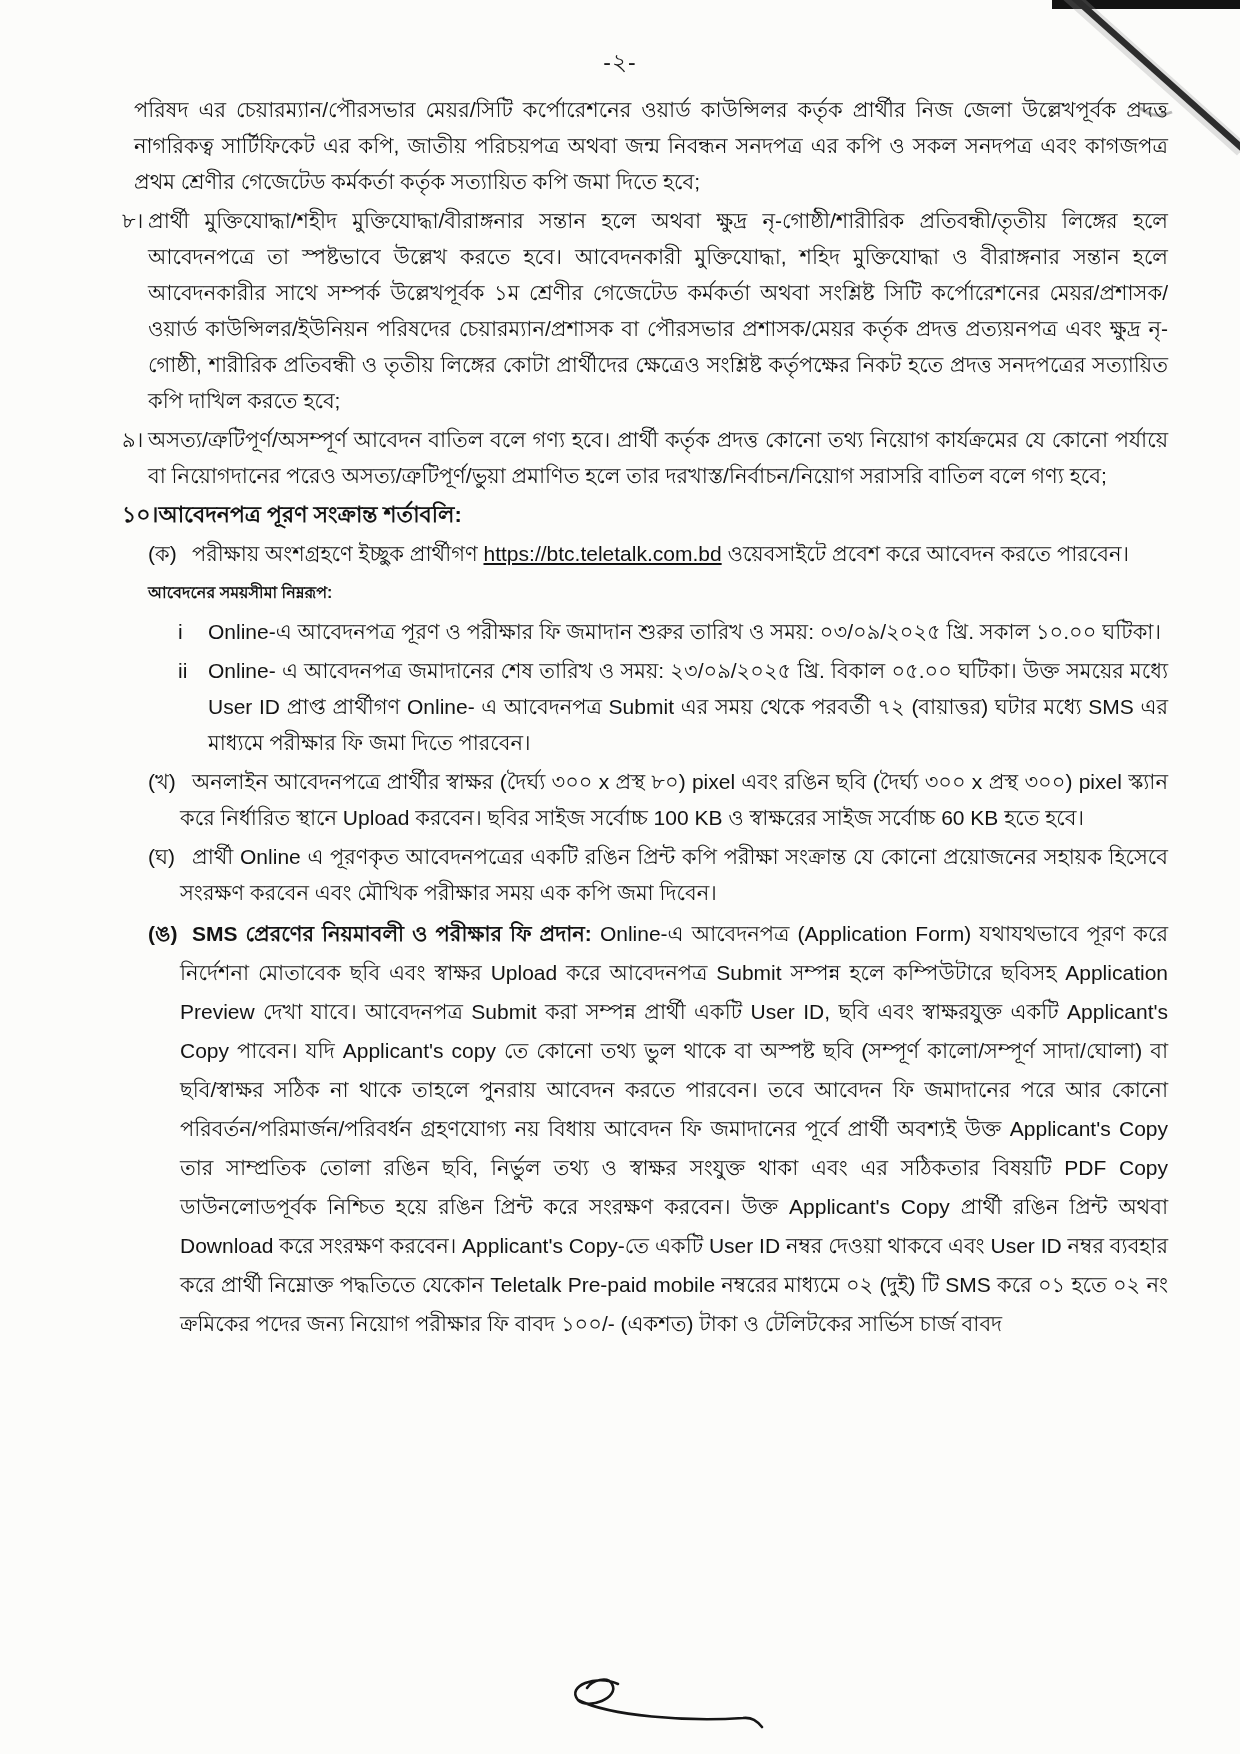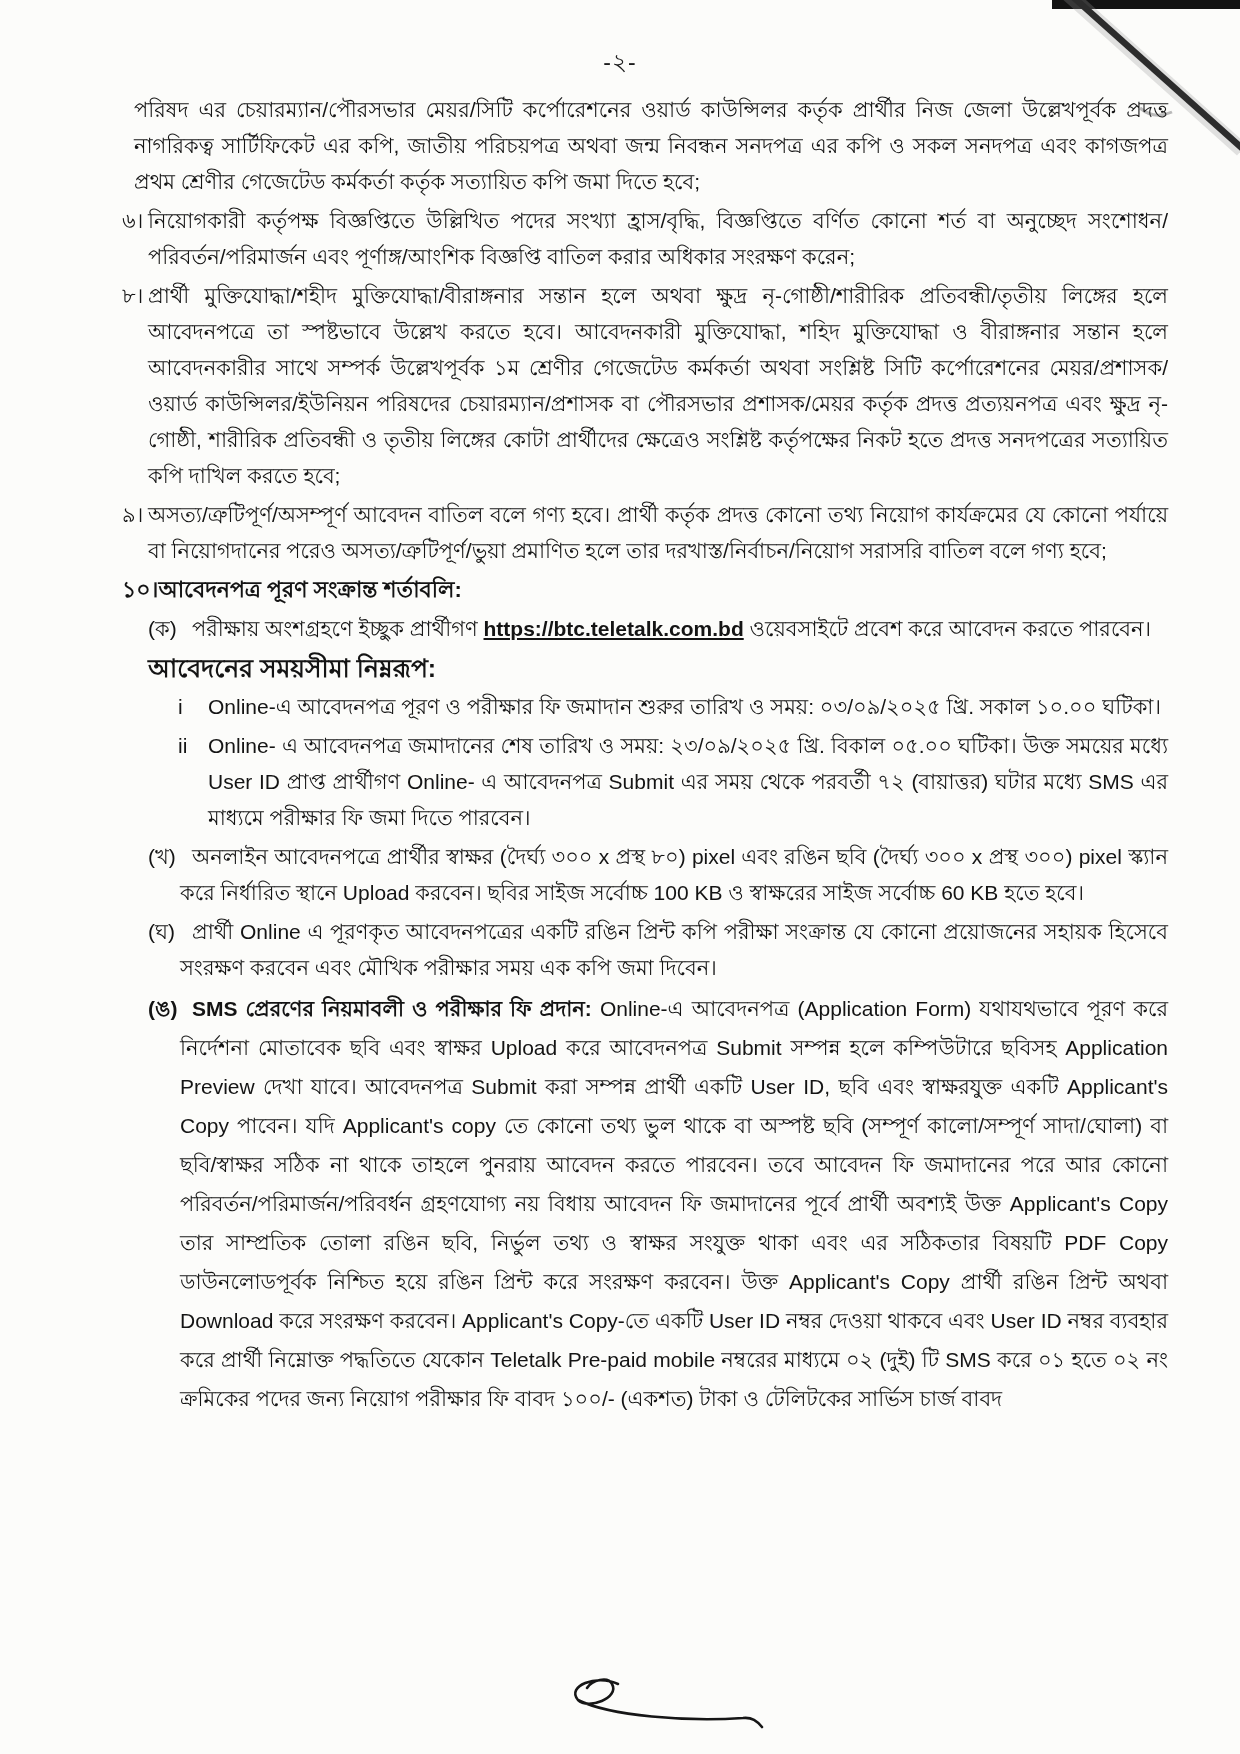--- a/index.html
+++ b/index.html
@@ -26,22 +26,22 @@
   p{margin:0 0 3px 0;}
   .cont{margin-left:12px;}
   .l1{padding-left:26px;text-indent:-26px;}
   .l1 .mk{display:inline-block;min-width:26px;text-indent:0;}
   .l2{margin-left:26px;padding-left:32px;text-indent:-32px;}
   .l2 .mk{display:inline-block;min-width:44px;text-indent:0;}
   .l3{margin-left:56px;padding-left:30px;text-indent:-30px;}
   .l3 .mk{display:inline-block;min-width:30px;text-indent:0;}
   .bold{font-weight:bold;}
   .h10{font-weight:bold;font-size:22px;}
-  .subhead{margin-left:26px;font-weight:bold;font-size:25px;}
-  .url{font-weight:bold;text-decoration:underline;}
+  .subhead{margin-left:26px;font-weight:bold;font-size:16px;}
+  .url{font-weight:normal;text-decoration:underline;}
   .uno{line-height:39px;}
   .corner-svg{position:absolute;top:0;right:0;}
   .sig-svg{position:absolute;left:538px;top:1662px;}
 </style>
 </head>
 <body>
 
 <div class="page">
 
   <svg class="corner-svg" width="300" height="240" viewBox="0 0 300 240" aria-hidden="true">
@@ -50,21 +50,20 @@
     <line x1="132" y1="-4" x2="304" y2="150" stroke="#2c2c2c" stroke-width="6.5"></line>
     <path d="M 200 108 q 14 12 32 4" stroke="#b9b9b9" stroke-width="3" fill="none"></path>
   </svg>
 
   <div class="pageno">-২-</div>
 
   <div class="doc">
 
     <p class="cont">পরিষদ এর চেয়ারম্যান/পৌরসভার মেয়র/সিটি কর্পোরেশনের ওয়ার্ড কাউন্সিলর কর্তৃক প্রার্থীর নিজ জেলা উল্লেখপূর্বক প্রদত্ত নাগরিকত্ব সার্টিফিকেট এর কপি, জাতীয় পরিচয়পত্র অথবা জন্ম নিবন্ধন সনদপত্র এর কপি ও সকল সনদপত্র এবং কাগজপত্র প্রথম শ্রেণীর গেজেটেড কর্মকর্তা কর্তৃক সত্যায়িত কপি জমা দিতে হবে;</p>
 
-    <p class="l1"><span class="mk">৬।</span><span>নিয়োগকারী কর্তৃপক্ষ বিজ্ঞপ্তিতে উল্লিখিত পদের সংখ্যা হ্রাস/বৃদ্ধি, বিজ্ঞপ্তিতে বর্ণিত কোনো শর্ত বা অনুচ্ছেদ সংশোধন/পরিবর্তন/পরিমার্জন এবং পূর্ণাঙ্গ/আংশিক বিজ্ঞপ্তি বাতিল করার অধিকার সংরক্ষণ করেন;</span></p>
 
 
     <p class="l1"><span class="mk">৮।</span><span>প্রার্থী মুক্তিযোদ্ধা/শহীদ মুক্তিযোদ্ধা/বীরাঙ্গনার সন্তান হলে অথবা ক্ষুদ্র নৃ-গোষ্ঠী/শারীরিক প্রতিবন্ধী/তৃতীয় লিঙ্গের হলে আবেদনপত্রে তা স্পষ্টভাবে উল্লেখ করতে হবে। আবেদনকারী মুক্তিযোদ্ধা, শহিদ মুক্তিযোদ্ধা ও বীরাঙ্গনার সন্তান হলে আবেদনকারীর সাথে সম্পর্ক উল্লেখপূর্বক ১ম শ্রেণীর গেজেটেড কর্মকর্তা অথবা সংশ্লিষ্ট সিটি কর্পোরেশনের মেয়র/প্রশাসক/ওয়ার্ড কাউন্সিলর/ইউনিয়ন পরিষদের চেয়ারম্যান/প্রশাসক বা পৌরসভার প্রশাসক/মেয়র কর্তৃক প্রদত্ত প্রত্যয়নপত্র এবং ক্ষুদ্র নৃ-গোষ্ঠী, শারীরিক প্রতিবন্ধী ও তৃতীয় লিঙ্গের কোটা প্রার্থীদের ক্ষেত্রেও সংশ্লিষ্ট কর্তৃপক্ষের নিকট হতে প্রদত্ত সনদপত্রের সত্যায়িত কপি দাখিল করতে হবে;</span></p>
 
     <p class="l1"><span class="mk">৯।</span><span>অসত্য/ত্রুটিপূর্ণ/অসম্পূর্ণ আবেদন বাতিল বলে গণ্য হবে। প্রার্থী কর্তৃক প্রদত্ত কোনো তথ্য নিয়োগ কার্যক্রমের যে কোনো পর্যায়ে বা নিয়োগদানের পরেও অসত্য/ত্রুটিপূর্ণ/ভুয়া প্রমাণিত হলে তার দরখাস্ত/নির্বাচন/নিয়োগ সরাসরি বাতিল বলে গণ্য হবে;</span></p>
 
     <p class="l1 h10"><span class="mk">১০।</span><span>আবেদনপত্র পূরণ সংক্রান্ত শর্তাবলি:</span></p>
 
     <p class="l2"><span class="mk">(ক)</span><span>পরীক্ষায় অংশগ্রহণে ইচ্ছুক প্রার্থীগণ </span><span class="url">https://btc.teletalk.com.bd</span><span> ওয়েবসাইটে প্রবেশ করে আবেদন করতে পারবেন।</span></p>
 

